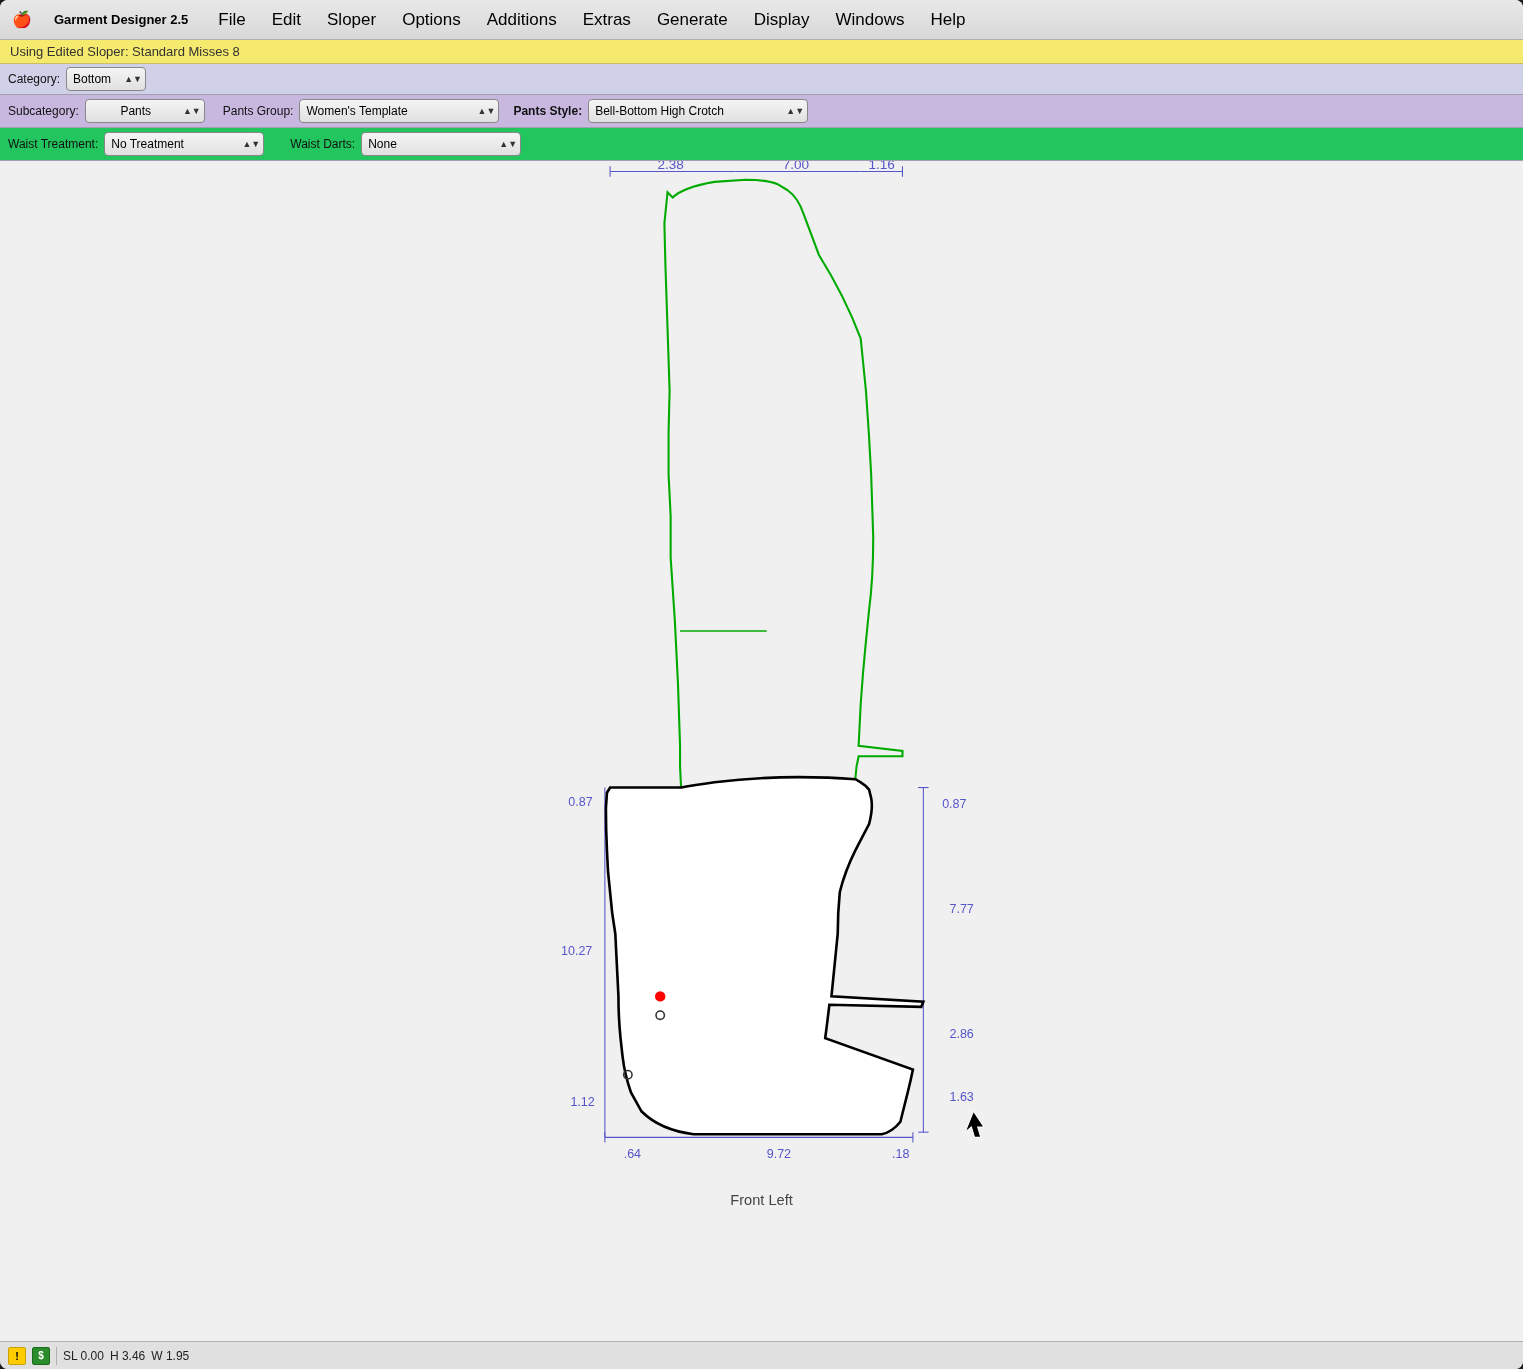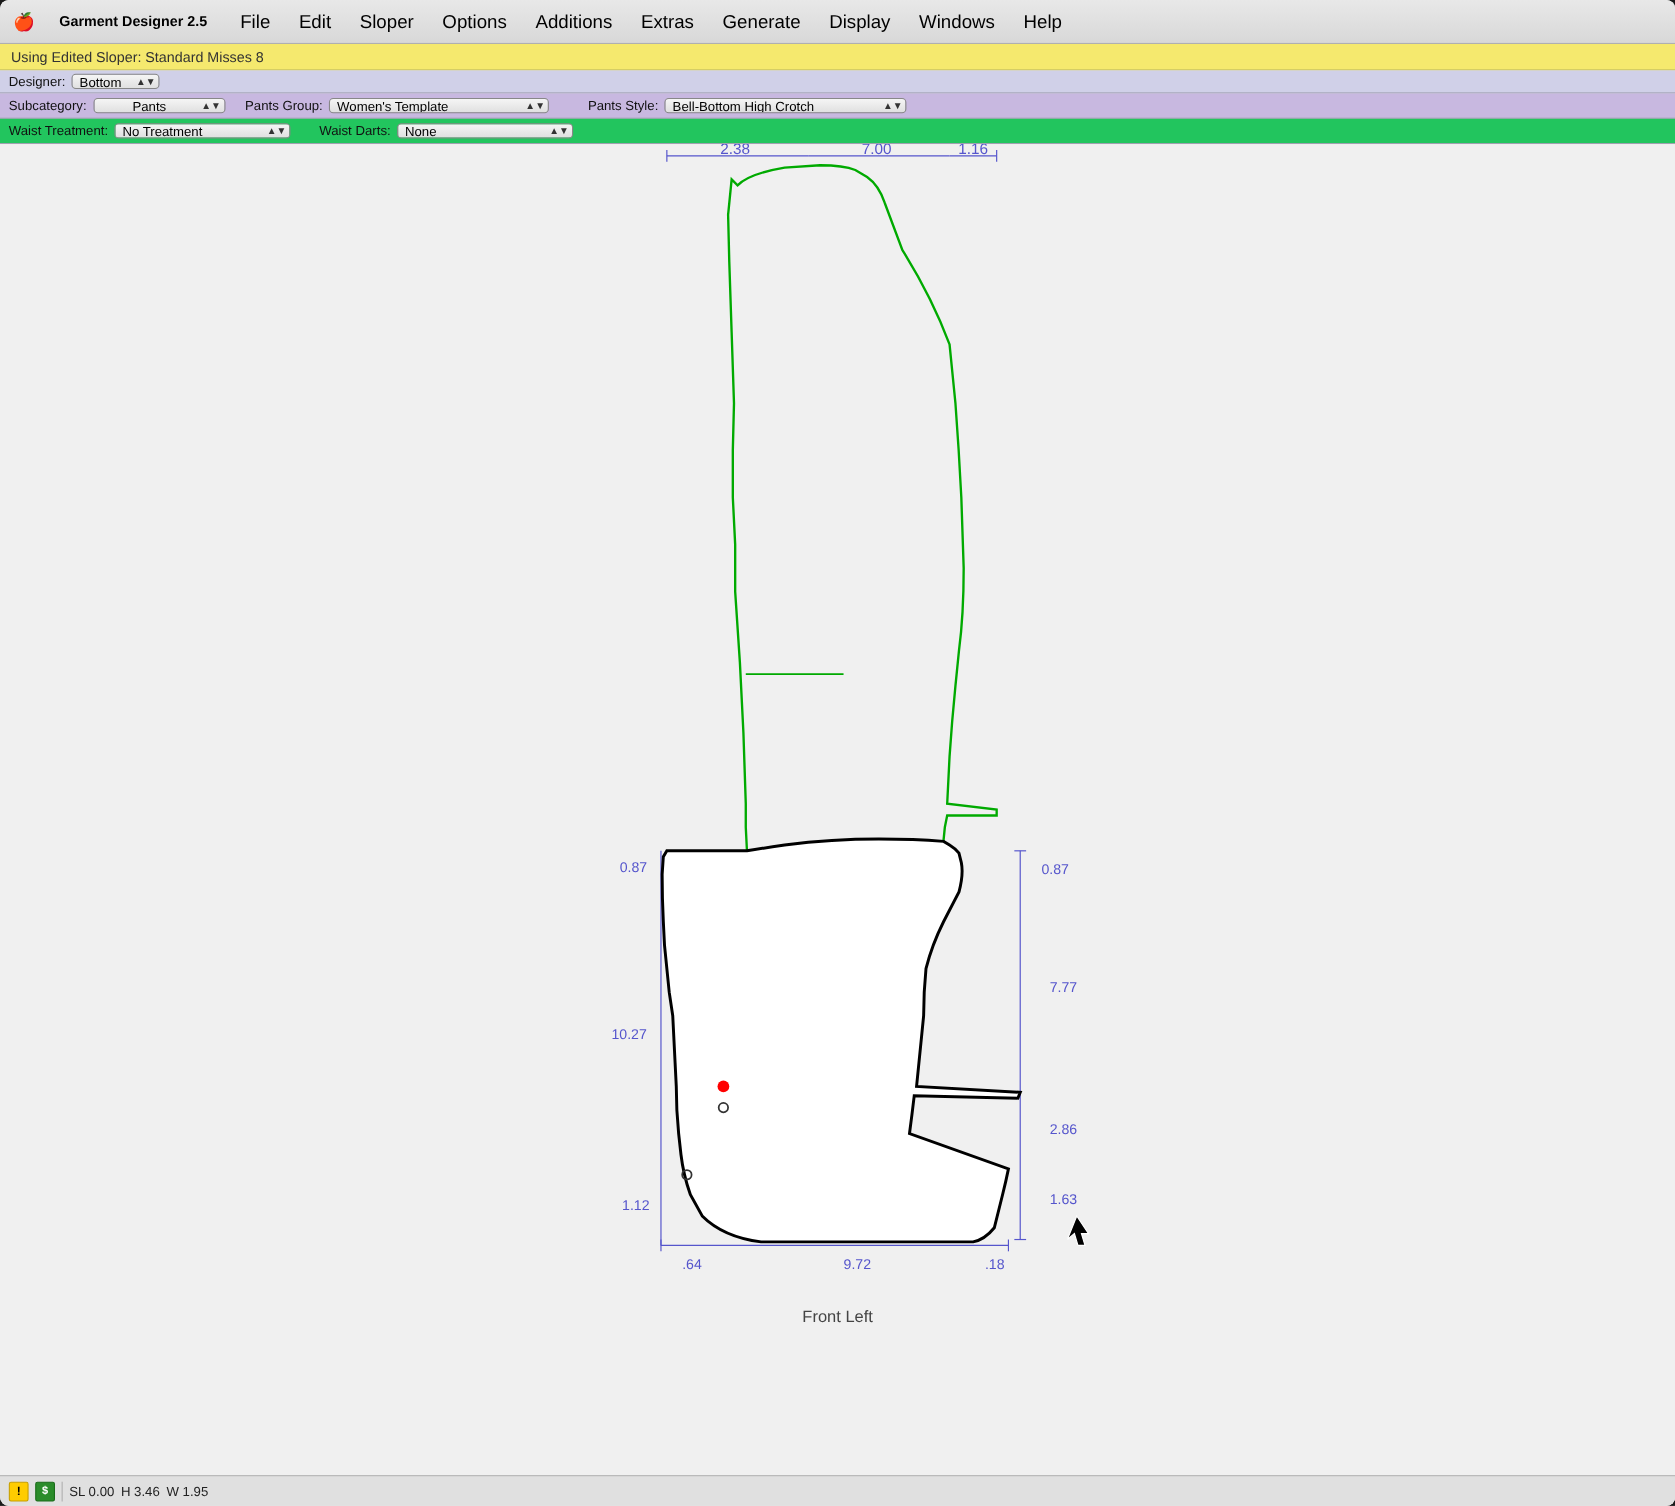--- a/index.html
+++ b/index.html
@@ -100,21 +100,21 @@
       font-size: 12px;
       color: #111;
       white-space: nowrap;
     }
     .select-wrapper {
       position: relative;
       display: inline-flex;
       align-items: center;
     }
     .select-wrapper select {
-      height: 14px;
+      height: 24px;
       border: 1px solid #888;
       border-radius: 4px;
       background: linear-gradient(to bottom, #f5f5f5, #e0e0e0);
       font-size: 12px;
       padding: 0 24px 0 6px;
       cursor: pointer;
       appearance: none;
       -webkit-appearance: none;
       min-width: 80px;
     }
@@ -222,21 +222,21 @@
     <span class="menu-item">Windows</span>
     <span class="menu-item">Help</span>
   </div>
 
 
   <div class="sloper-bar">
     <span>Using Edited Sloper:  Standard Misses 8</span>
   </div>
 
   <div class="toolbar-row row1" style="background: #d0d0e8;">
-    <span class="toolbar-label">Designer:</span>
+    <span class="toolbar-label">Category:</span>
     <div class="select-wrapper">
       <select>
         <option>Bottom</option>
       </select>
       <span class="select-arrow">▲▼</span>
     </div>
   </div>
 
   <div class="toolbar-row row2" style="background: #c8b8e0; padding: 4px 8px;">
     <span class="toolbar-label">Subcategory:</span>
@@ -248,21 +248,21 @@
     </div>
 
     <span class="toolbar-label" style="margin-left: 12px;">Pants Group:</span>
     <div class="select-wrapper">
       <select style="min-width: 200px;">
         <option>Women's Template</option>
       </select>
       <span class="select-arrow">▲▼</span>
     </div>
 
-    <span class="toolbar-label" style="margin-left: 29px;">Pants Style:</span>
+    <span class="toolbar-label" style="margin-left: 8px; font-weight: bold;">Pants Style:</span>
     <div class="select-wrapper">
       <select style="min-width: 220px;">
         <option>Bell-Bottom High Crotch</option>
       </select>
       <span class="select-arrow">▲▼</span>
     </div>
   </div>
 
   <div class="toolbar-row row3" style="background: #22c55e; padding: 4px 8px;">
     <span class="toolbar-label">Waist Treatment:</span>

